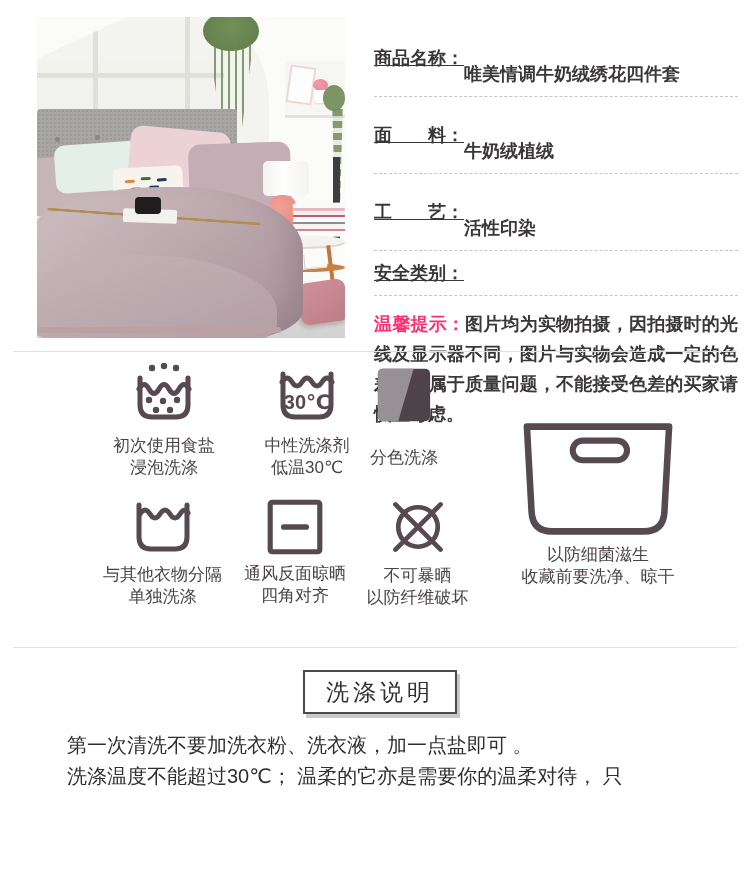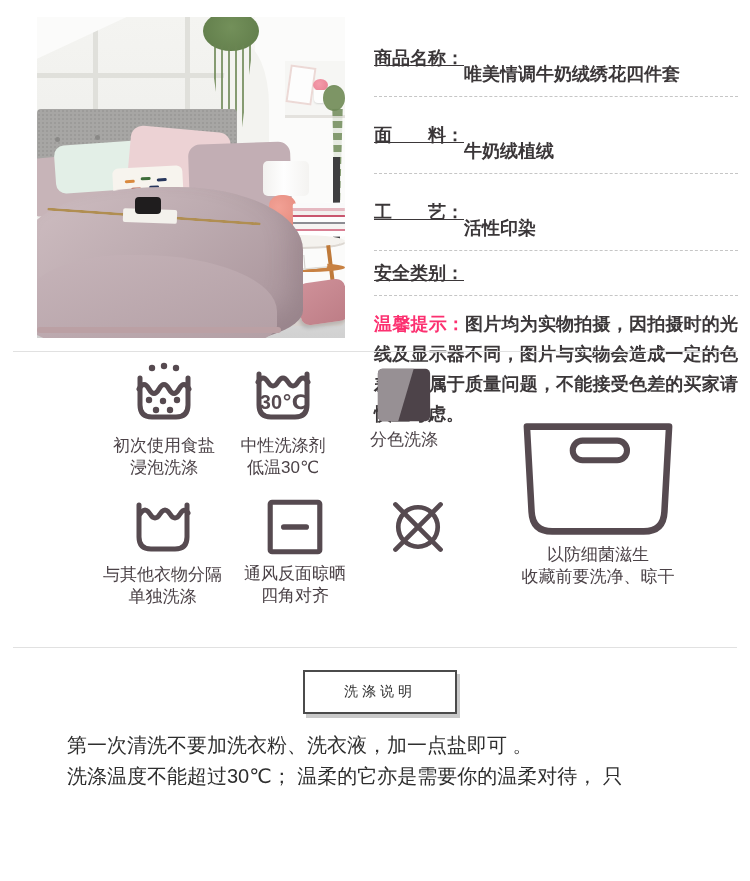--- a/index.html
+++ b/index.html
@@ -70,21 +70,21 @@
   
   .cell{position:absolute;text-align:center;color:#4b4247;font-size:17px;line-height:22px;}
   .cell svg{display:block;margin:0 auto;}
   .cell .lbl{margin-top:7px;}
   .stroke{fill:none;stroke:#564a50;stroke-width:5;stroke-linecap:round;stroke-linejoin:round;}
   .dot{fill:#564a50;}
 
   
   #wash-title{left:303px;top:670px;width:150px;height:40px;border:2px solid #4b4b4b;
       box-shadow:3px 4px 0 #c9c9c9;display:flex;align-items:center;justify-content:center;
-      font-size:14px;letter-spacing:4px;color:#2f2f2f;font-weight:500;}
+      font-size:23px;letter-spacing:4px;color:#2f2f2f;font-weight:500;}
   #wash-text{left:67px;top:730px;width:618px;font-size:20px;line-height:31px;color:#2e2e2e;white-space:nowrap;}
   #wash-text .c{text-align:left;}
 </style>
 </head>
 <body>
 
 <div id="page">
 
   <div id="photo" class="abs" title="bedroom-scene-with-milk-velvet-bedding-set">
     <div class="abs ph-window"></div>
@@ -164,37 +164,37 @@
         <circle class="dot" cx="35" cy="41" r="3.2"></circle>
         <circle class="dot" cx="49" cy="40" r="3.2"></circle>
       <circle class="dot" cx="28" cy="50" r="3.2"></circle>
         <circle class="dot" cx="42" cy="50" r="3.2"></circle>
     </svg>
     <div class="lbl">
       <div>初次使用食盐</div>
       <div>浸泡洗涤</div>
     </div>
   </div>
-  <div class="cell" style="left:213px;top:362px;width:140px">
+  <div class="cell" style="left:237px;top:362px;width:140px">
     <svg width="78" height="66" viewBox="0 0 72 66">
       <path class="stroke" d="M12 12 V43 Q12 55 24 55 H48 Q60 55 60 43 V12"></path>
       <path class="stroke" d="M11 20 q5 -8 10 0 q5 8 10 0 q5 -8 10 0 q5 8 10 0 q5 -8 10 0"></path>
       <text x="36" y="47" text-anchor="middle" font-size="20" font-weight="bold" fill="#564a50">30℃</text>
     </svg>
     <div class="lbl">
       <div>中性洗涤剂</div>
       <div>低温30℃</div>
     </div>
   </div>
   <div class="cell" style="left:334px;top:365px;width:140px">
     <svg width="60" height="60" viewBox="0 0 62 62">
       <rect x="4" y="4" width="54" height="54" rx="5" fill="#4d4349"></rect>
       <path d="M9 4 H41 L25 58 H9 Q4 58 4 53 V9 Q4 4 9 4 Z" fill="#979094"></path>
     </svg>
-    <div class="lbl" style="margin-top:4px">
+    <div class="lbl" style="margin-top:22px">
       <div>分色洗涤</div>
     </div>
   </div>
 
   <div class="cell" style="left:85px;top:497px;width:155px">
     <svg width="78" height="60" viewBox="0 0 72 60">
       <path class="stroke" d="M12 8 V40 Q12 52 24 52 H48 Q60 52 60 40 V8"></path>
       <path class="stroke" d="M13 17 q5 -8 10 0 q5 8 10 0 q5 -8 10 0 q5 8 10 0 q4 -7 8 -1"></path>
     </svg>
     <div class="lbl">
@@ -211,20 +211,24 @@
       <div>通风反面晾晒</div>
       <div>四角对齐</div>
     </div>
   </div>
   <div class="cell" style="left:350px;top:496px;width:135px">
     <svg width="62" height="62" viewBox="0 0 66 66">
       <circle cx="33" cy="33" r="21" class="stroke"></circle>
       <line x1="9" y1="9" x2="57" y2="57" class="stroke"></line>
       <line x1="57" y1="9" x2="9" y2="57" class="stroke"></line>
     </svg>
+    <div class="lbl">
+      <div>不可暴晒</div>
+      <div>以防纤维破坏</div>
+    </div>
   </div>
 
   <div class="cell" style="left:503px;top:421px;width:190px">
     <svg width="154" height="116" viewBox="0 0 164 124">
       <path d="M6 6 H158 L153 97 Q152 118 131 118 H33 Q12 118 11 97 Z" class="stroke" style="stroke-width:7"></path>
       <rect x="55" y="21" width="58" height="21" rx="10.5" class="stroke" style="stroke-width:6.5"></rect>
     </svg>
     <div class="lbl">
       <div>以防细菌滋生</div>
       <div>收藏前要洗净、晾干</div>

